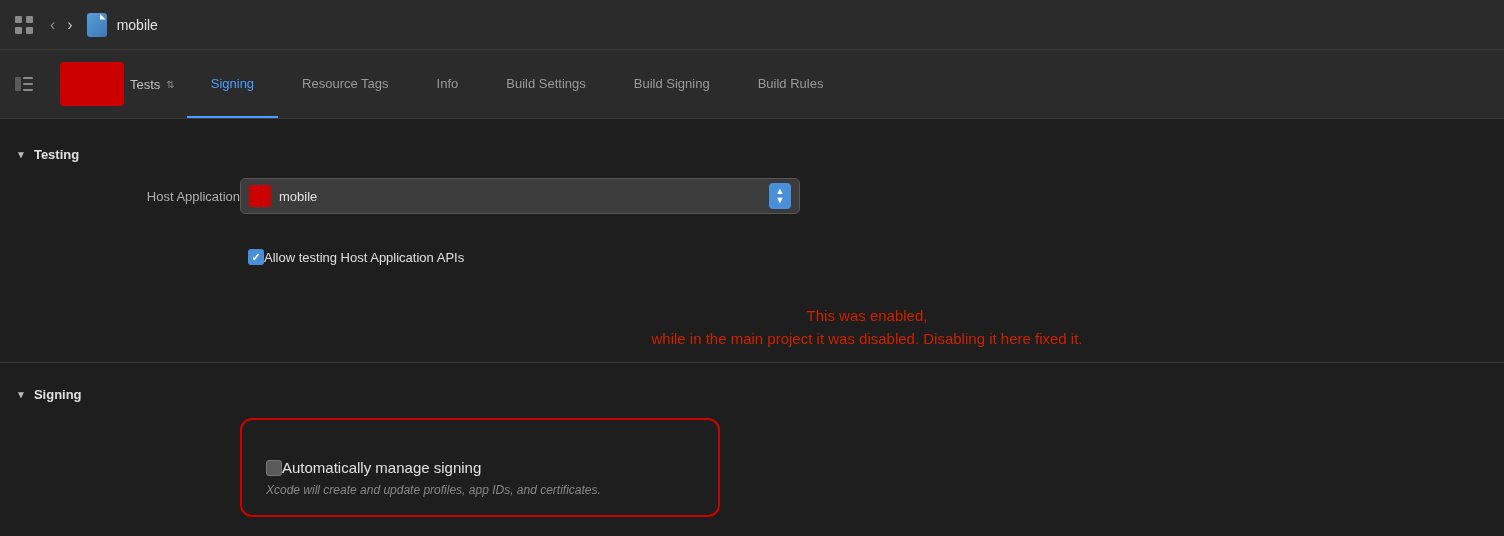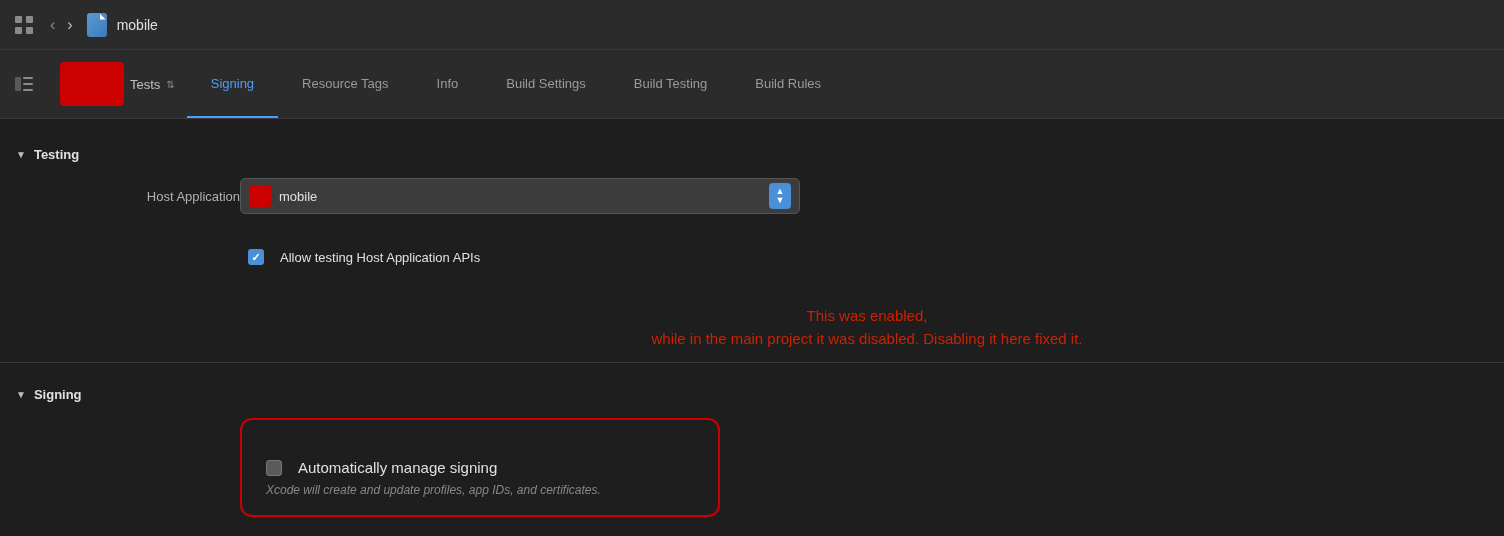--- a/index.html
+++ b/index.html
@@ -244,21 +244,21 @@
       margin-left: 8px;
       color: white;
       font-size: 9px;
       line-height: 1;
     }
 
     
     .checkbox-row {
       display: flex;
       align-items: center;
-      gap: 16px;
+      gap: 0;
       padding-left: 8px;
       margin-top: 23px;
     }
 
     .checkbox-checked {
       width: 16px;
       height: 16px;
       background: #4a90d9;
       border-radius: 3px;
       display: flex;
@@ -374,21 +374,21 @@
     <div class="target-red-badge"></div>
     <span class="target-name">Tests</span>
     <span class="target-chevron">⇅</span>
   </div>
 
   <div class="tab-items">
     <div class="tab-item active">Signing</div>
     <div class="tab-item">Resource Tags</div>
     <div class="tab-item">Info</div>
     <div class="tab-item">Build Settings</div>
-    <div class="tab-item">Build Testing</div>
+    <div class="tab-item">Build Signing</div>
     <div class="tab-item">Build Rules</div>
   </div>
 </div>
 
 <div class="layout">
   <div class="main-content">
 
     <div class="section">
       <div class="section-header">
         <span class="section-triangle">▼</span>

